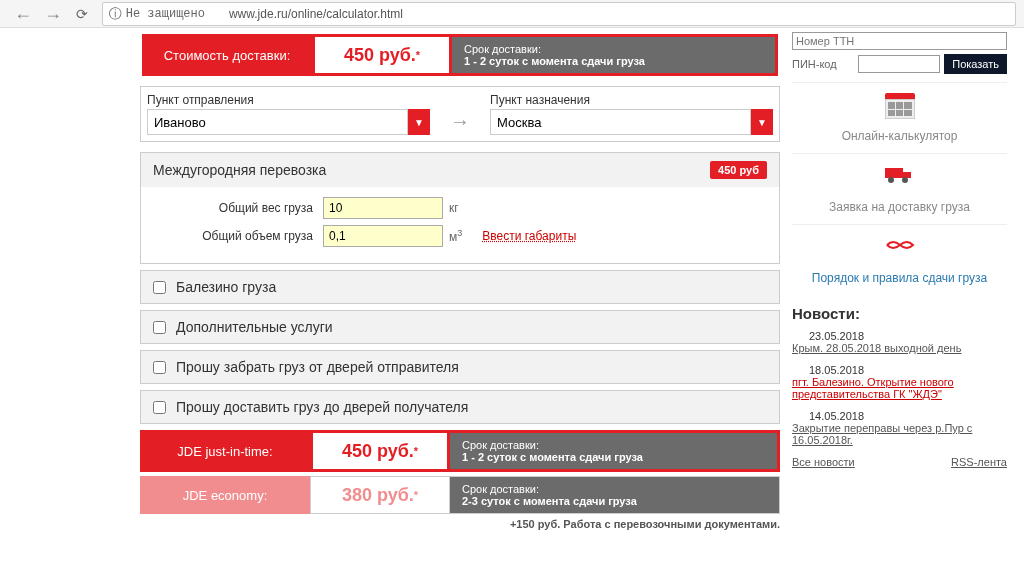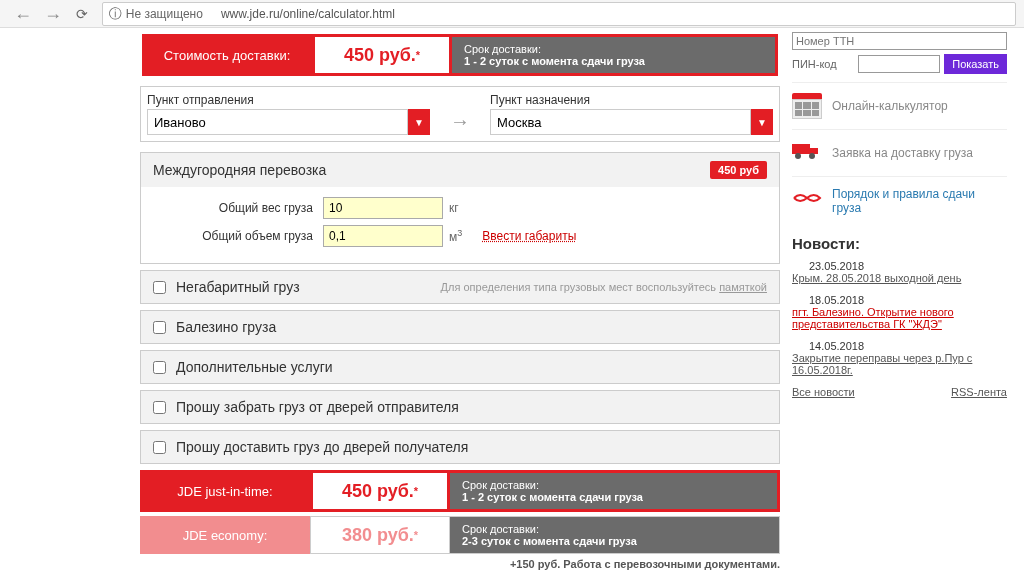--- a/index.html
+++ b/index.html
@@ -1,21 +1,21 @@
 <!DOCTYPE html>
 <html><head>
 <meta charset="utf-8">
 <style>
 * { box-sizing: border-box; margin: 0; padding: 0; }
 body { font-family: Arial, sans-serif; font-size: 13px; color: #333; background: #fff; }
 .browser-bar { display: flex; align-items: center; padding: 4px 8px; border-bottom: 1px solid #ddd; background: #f5f5f5; height: 28px; }
 .nav-arrow { color: #888; font-size: 18px; padding: 0 6px; cursor: pointer; }
 .reload { color: #666; font-size: 14px; padding: 0 8px; cursor: pointer; }
 .url-bar { flex: 1; display: flex; align-items: center; border: 1px solid #ccc; background: #fff; padding: 2px 6px; border-radius: 2px; margin-left: 6px; }
-.insecure { color: #666; font-size: 12px; margin-right: 18px; display: flex; align-items: center; }
+.insecure { color: #666; font-size: 12px; margin-right: 24px; display: flex; align-items: center; font-family: Liberation Mono, monospace; }
 .insecure::before { content: "ⓘ"; margin-right: 4px; font-size: 13px; }
 .url { color: #555; font-size: 12px; }
 .container { display: flex; padding: 4px 0 0 0; max-width: 1024px; }
 .left-gap { width: 140px; flex-shrink: 0; }
 .main { width: 640px; flex-shrink: 0; }
 .side { width: 215px; margin-left: 12px; flex-shrink: 0; }
 .header-row { display: flex; gap: 0; margin-bottom: 8px; border: 2px solid transparent; }
 .cost-label { background: #e31e24; color: #fff; padding: 10px 14px; font-size: 13px; width: 170px; display: flex; align-items: center; justify-content: center; }
 .cost-value { background: #fff; border: 3px solid #e31e24; color: #e31e24; font-size: 18px; font-weight: bold; width: 140px; display: flex; align-items: center; justify-content: center; position: relative; }
 .cost-value .star { color: #e31e24; font-size: 11px; vertical-align: super; }
@@ -50,22 +50,22 @@
 .result-price.pink { color: #f28d8f; border: 1px solid #ccc; }
 .result-time { flex: 1; background: #6b6b6b; color: #fff; padding: 6px 12px; font-size: 11px; }
 .result-time.highlight { border: 3px solid #e31e24; margin-left: -3px; }
 .result-time.plain { border: 1px solid #ccc; border-left: 0; }
 .footnote { text-align: right; font-size: 11px; color: #555; margin-top: 4px; }
 .footnote b { font-weight: bold; }
 .side-box { margin-bottom: 8px; }
 .lookup-row { display: flex; align-items: center; margin-bottom: 4px; gap: 4px; }
 .lookup-row label { font-size: 11px; color: #666; width: 62px; }
 .lookup-row input { border: 1px solid #999; padding: 2px 3px; font-size: 11px; flex: 1; min-width: 0; }
-.show-btn { background: #6d28d9; color: #fff; border: none; padding: 4px 8px; font-size: 11px; cursor: pointer; }
-.side-item { display: flex; align-items: center; gap: 10px; padding: 10px 0; border-top: 1px solid #eee; font-size: 12px; }
+.show-btn { background: #0f172a; color: #fff; border: none; padding: 4px 8px; font-size: 11px; cursor: pointer; }
+.side-item { display: flex; align-items: center; gap: 10px; padding: 10px 0; border-top: 1px solid #eee; font-size: 12px; flex-direction: column; }
 .side-item .icon { width: 30px; height: 26px; flex-shrink: 0; }
 .side-item a { color: #888; text-decoration: none; }
 .side-item a.blue { color: #2a7ab0; }
 .news-head { font-size: 15px; font-weight: bold; margin: 10px 0 8px; }
 .news-item { margin-bottom: 10px; font-size: 11px; }
 .news-item .date { font-weight: normal; margin-left: 17px; }
 .news-item a { color: #555; }
 .news-item a.red { color: #c00; }
 .news-foot { display: flex; justify-content: space-between; font-size: 11px; margin-top: 8px; }
 .news-foot a { color: #555; }
@@ -135,30 +135,20 @@
         </div>
         <div class="form-row">
           <label>Общий объем груза</label>
           <input value="0,1" style="">
           <span class="unit"><span>м</span><sup>3</sup></span>
           <span class="link">Ввести габариты</span>
         </div>
       </div>
     </div>
 
-    <div class="panel">
-      <div class="panel-head checkbox">
-        <input type="checkbox" style="">
-        <span>Негабаритный груз</span>
-        <span class="hint">
-          <span>Для определения типа грузовых мест воспользуйтесь</span>
-          <a href="#">памяткой</a>
-        </span>
-      </div>
-    </div>
 
     <div class="panel">
       <div class="panel-head checkbox">
         <input type="checkbox" style="">
         <span>Балезино груза</span>
       </div>
     </div>
 
     <div class="panel">
       <div class="panel-head checkbox">

